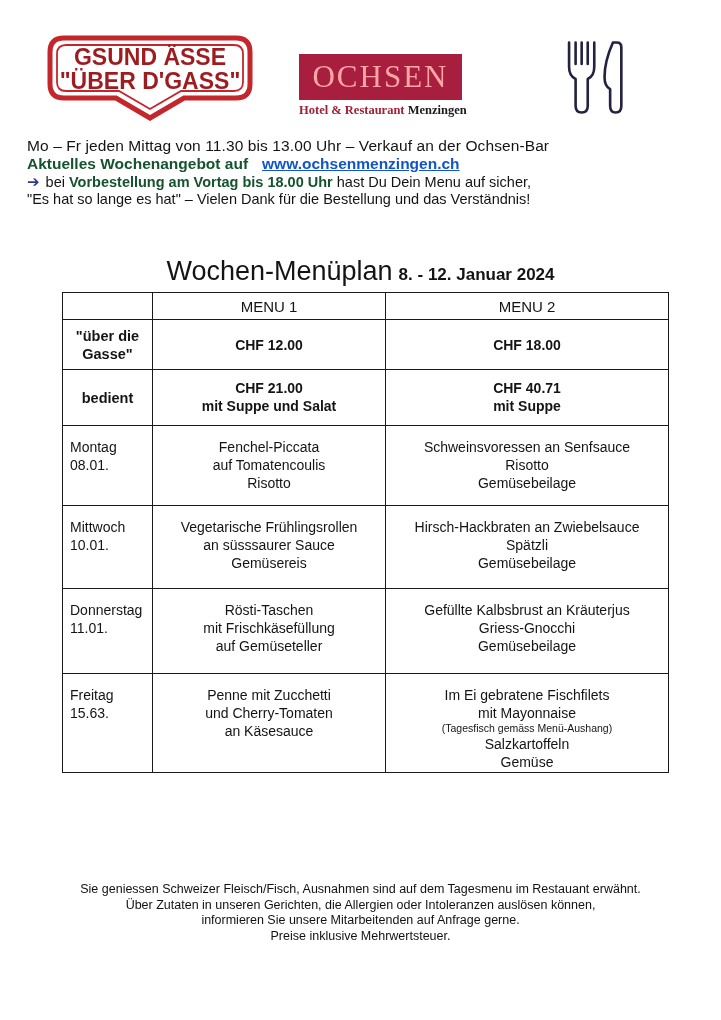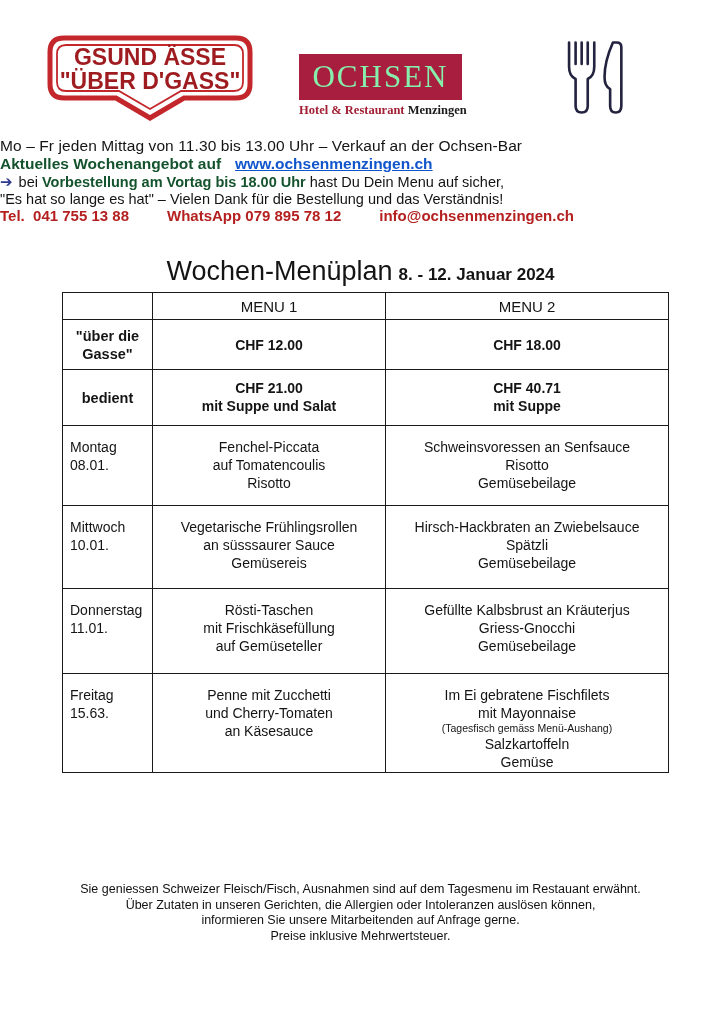--- a/index.html
+++ b/index.html
@@ -13,34 +13,34 @@
   .badge text {
     font-family:"Liberation Sans","DejaVu Sans",sans-serif;
     font-weight:bold; font-size:23px; fill:#9e1b1f;
   }
   .brand { position:absolute; left:299px; top:54px; width:180px; }
   .brand-box {
     width:163px; height:46px; background:#a81e3e;
     display:flex; align-items:center; justify-content:center;
   }
   .brand-box span {
-    color:#86efac; font-family:"Liberation Serif","DejaVu Serif",serif;
+    color:#fca5a5; font-family:"Liberation Serif","DejaVu Serif",serif;
     font-size:31px; letter-spacing:2px; font-weight:500;
   }
   .brand-sub {
     margin-top:3px; text-align:right; width:163px;
     font-family:"Liberation Serif","DejaVu Serif",serif;
     font-size:12.5px; font-weight:bold; white-space:nowrap;
   }
   .brand-sub .red { color:#a22035; }
   .brand-sub .blk { color:#1a1a1a; }
   .cutlery { position:absolute; left:556px; top:36px; }
 
   
-  .info { position:absolute; top:137px; left:0; width:578px; }
+  .info { position:absolute; top:137px; left:0; width:578px;padding-left:27px; }
   .info p { margin:0; }
   .l1 { margin:0 0 1px 62px; font-size:15.5px; letter-spacing:0.1px; }
   .l2 { margin:0 0 7px 62px; font-size:15.5px; font-weight:bold; }
   .l2 .link { color:#1155cc; text-decoration:underline; margin-left:14px; cursor:pointer; }
   .l3 { margin:0 0 1px 45px; font-size:14.5px; }
   .l3 .arrow { color:#2d3a8c; font-size:15px; margin-right:6px; }
   .l4 { margin:0 0 0 76px; font-size:14.5px; }
   .red { color:#14532d; }
   .bold { font-weight:bold; }
   .contact {
@@ -115,21 +115,20 @@
       <path d="M 21 7 V 30 M 27.5 7 V 30 M 34 7 V 30"></path>
       <path d="M 61 7 Q 52 27 52 44 Q 52 54 58 57 L 58 75 Q 58 82 64 82 Q 70 82 70 75 L 70 12 Q 70 7 65 7 Z"></path>
     </g>
   </svg>
 
   <div class="info">
     <p class="l1">Mo – Fr jeden Mittag von 11.30 bis 13.00 Uhr – Verkauf an der Ochsen-Bar</p>
     <p class="l2"><span class="red">Aktuelles Wochenangebot auf</span><a class="link">www.ochsenmenzingen.ch</a></p>
     <p class="l3"><span class="arrow">➔</span><span>bei</span> <span class="red bold">Vorbestellung am Vortag bis 18.00 Uhr</span> <span>hast Du Dein Menu auf sicher,</span></p>
     <p class="l4">"Es hat so lange es hat" – Vielen Dank für die Bestellung und das Verständnis!</p>
-    <p class="contact"><span>Tel.  041 755 13 88</span><span>WhatsApp 079 895 78 12</span><span>info@ochsenmenzingen.ch</span></p>
   </div>
 
   <h1 class="title"><span class="t-main">Wochen-Menüplan</span><span class="t-date">8. - 12. Januar 2024</span></h1>
 
   <table class="menu">
     <colgroup>
         <col class="c1">
         <col class="c2">
         <col class="c3">
       </colgroup>

